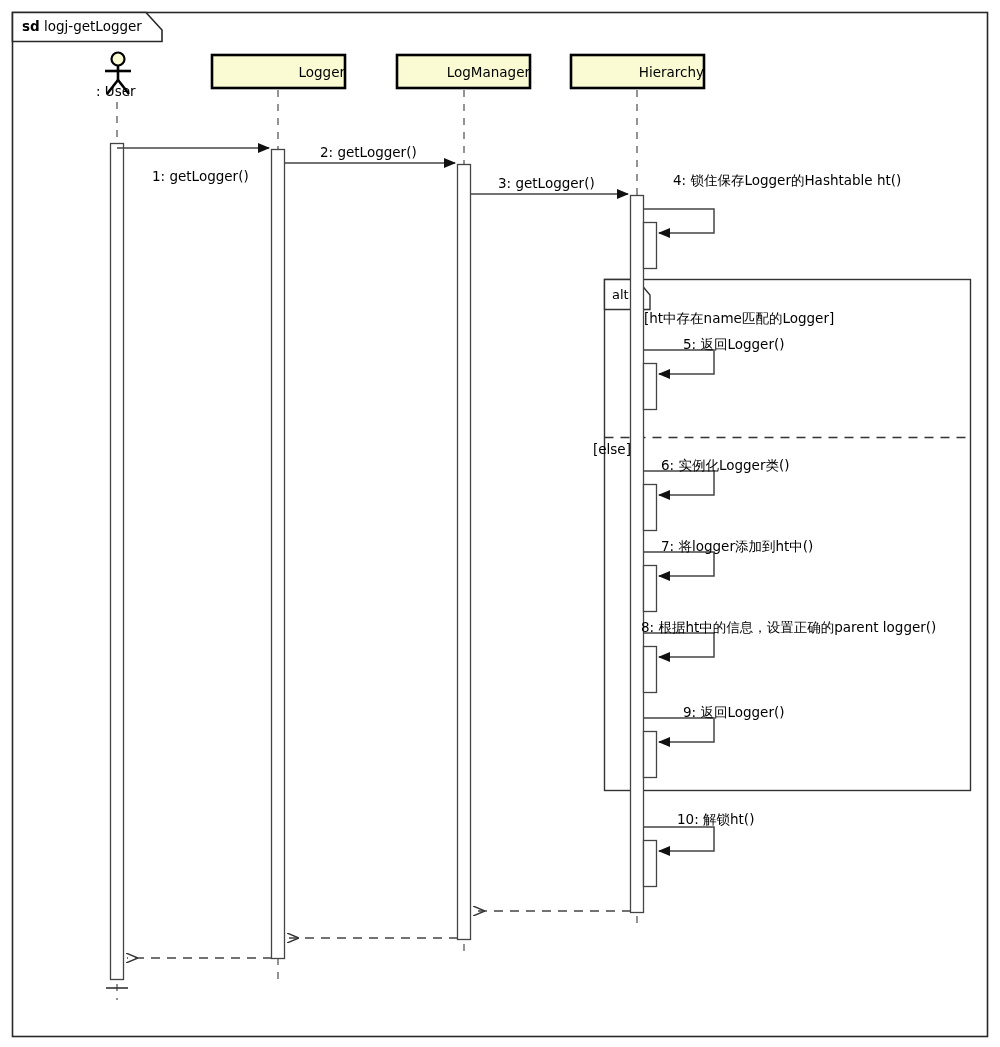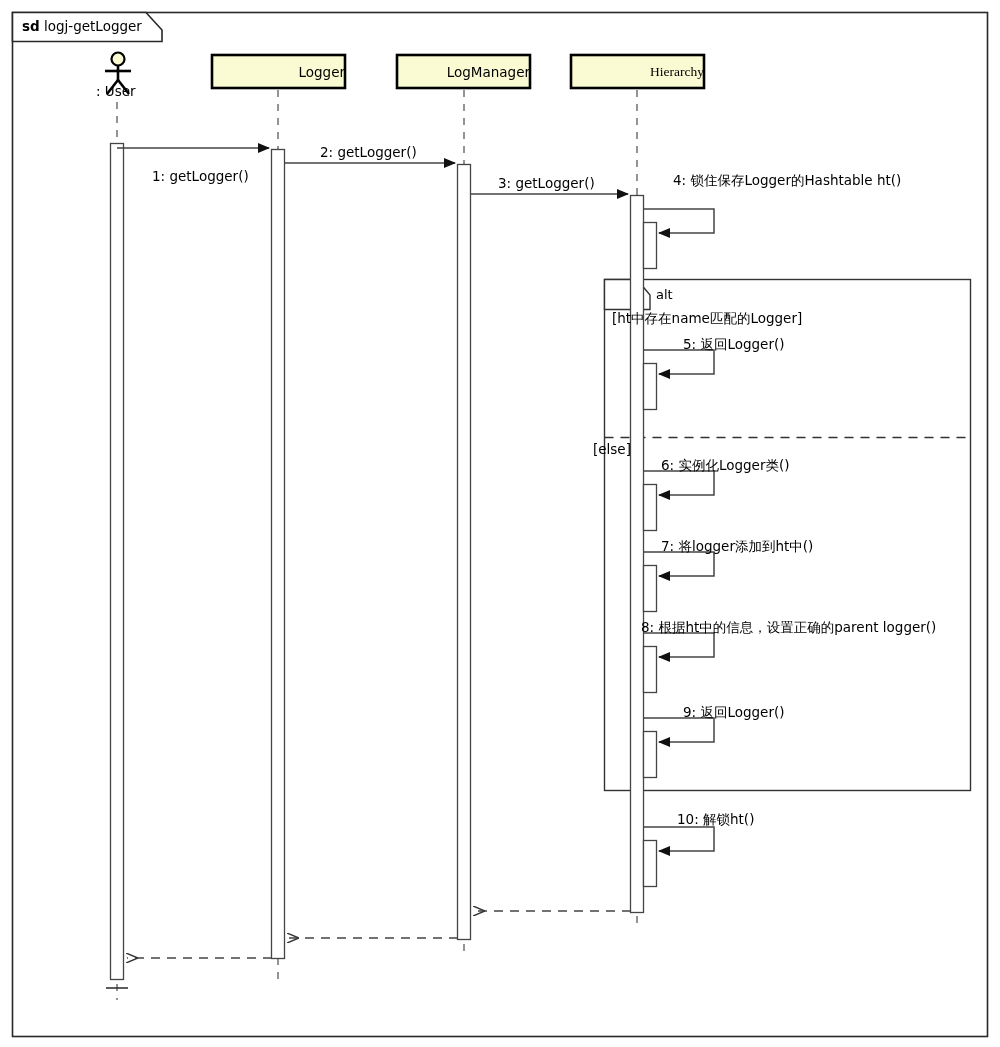--- a/index.html
+++ b/index.html
@@ -105,24 +105,24 @@
 
   <div class="lbl lbl-frame" style="left:22px;top:20px;">
     <b>sd</b>
     <span>logj-getLogger</span>
   </div>
 
   <div class="actor-label" style="left:96px;top:83px;">: User</div>
 
   <div class="box-label" style="left:212px;top:64px;width:133px;">Logger</div>
   <div class="box-label" style="left:397px;top:64px;width:133px;">LogManager</div>
-  <div class="box-label" style="left:571px;top:64px;width:133px;font-family:Liberation Serif, serif;">Hierarchy</div>
+  <div class="box-label" style="left:571px;top:64px;width:133px;">Hierarchy</div>
 
-  <div class="alt-kw" style="left:612px;top:287px;margin-left:44px;">alt</div>
-  <div class="guard" style="left:612px;top:310px;text-align:right;">[ht中存在name匹配的Logger]</div>
+  <div class="alt-kw" style="left:612px;top:287px;">alt</div>
+  <div class="guard" style="left:644px;top:310px;text-align:right;">[ht中存在name匹配的Logger]</div>
   <div class="guard" style="left:593px;top:441px;">[else]</div>
 
   <div class="lbl" style="left:152px;top:130px;margin-top:40px;">1: getLogger()</div>
   <div class="lbl" style="left:320px;top:146px;">2: getLogger()</div>
   <div class="lbl" style="left:498px;top:177px;">3: getLogger()</div>
   <div class="lbl" style="left:641px;top:174px;margin-left:32px;">4: 锁住保存Logger的Hashtable ht()</div>
   <div class="lbl" style="left:683px;top:338px;">5: 返回Logger()</div>
   <div class="lbl" style="left:661px;top:459px;">6: 实例化Logger类()</div>
   <div class="lbl" style="left:661px;top:540px;">7: 将logger添加到ht中()</div>
   <div class="lbl" style="left:641px;top:621px;">8: 根据ht中的信息，设置正确的parent logger()</div>

